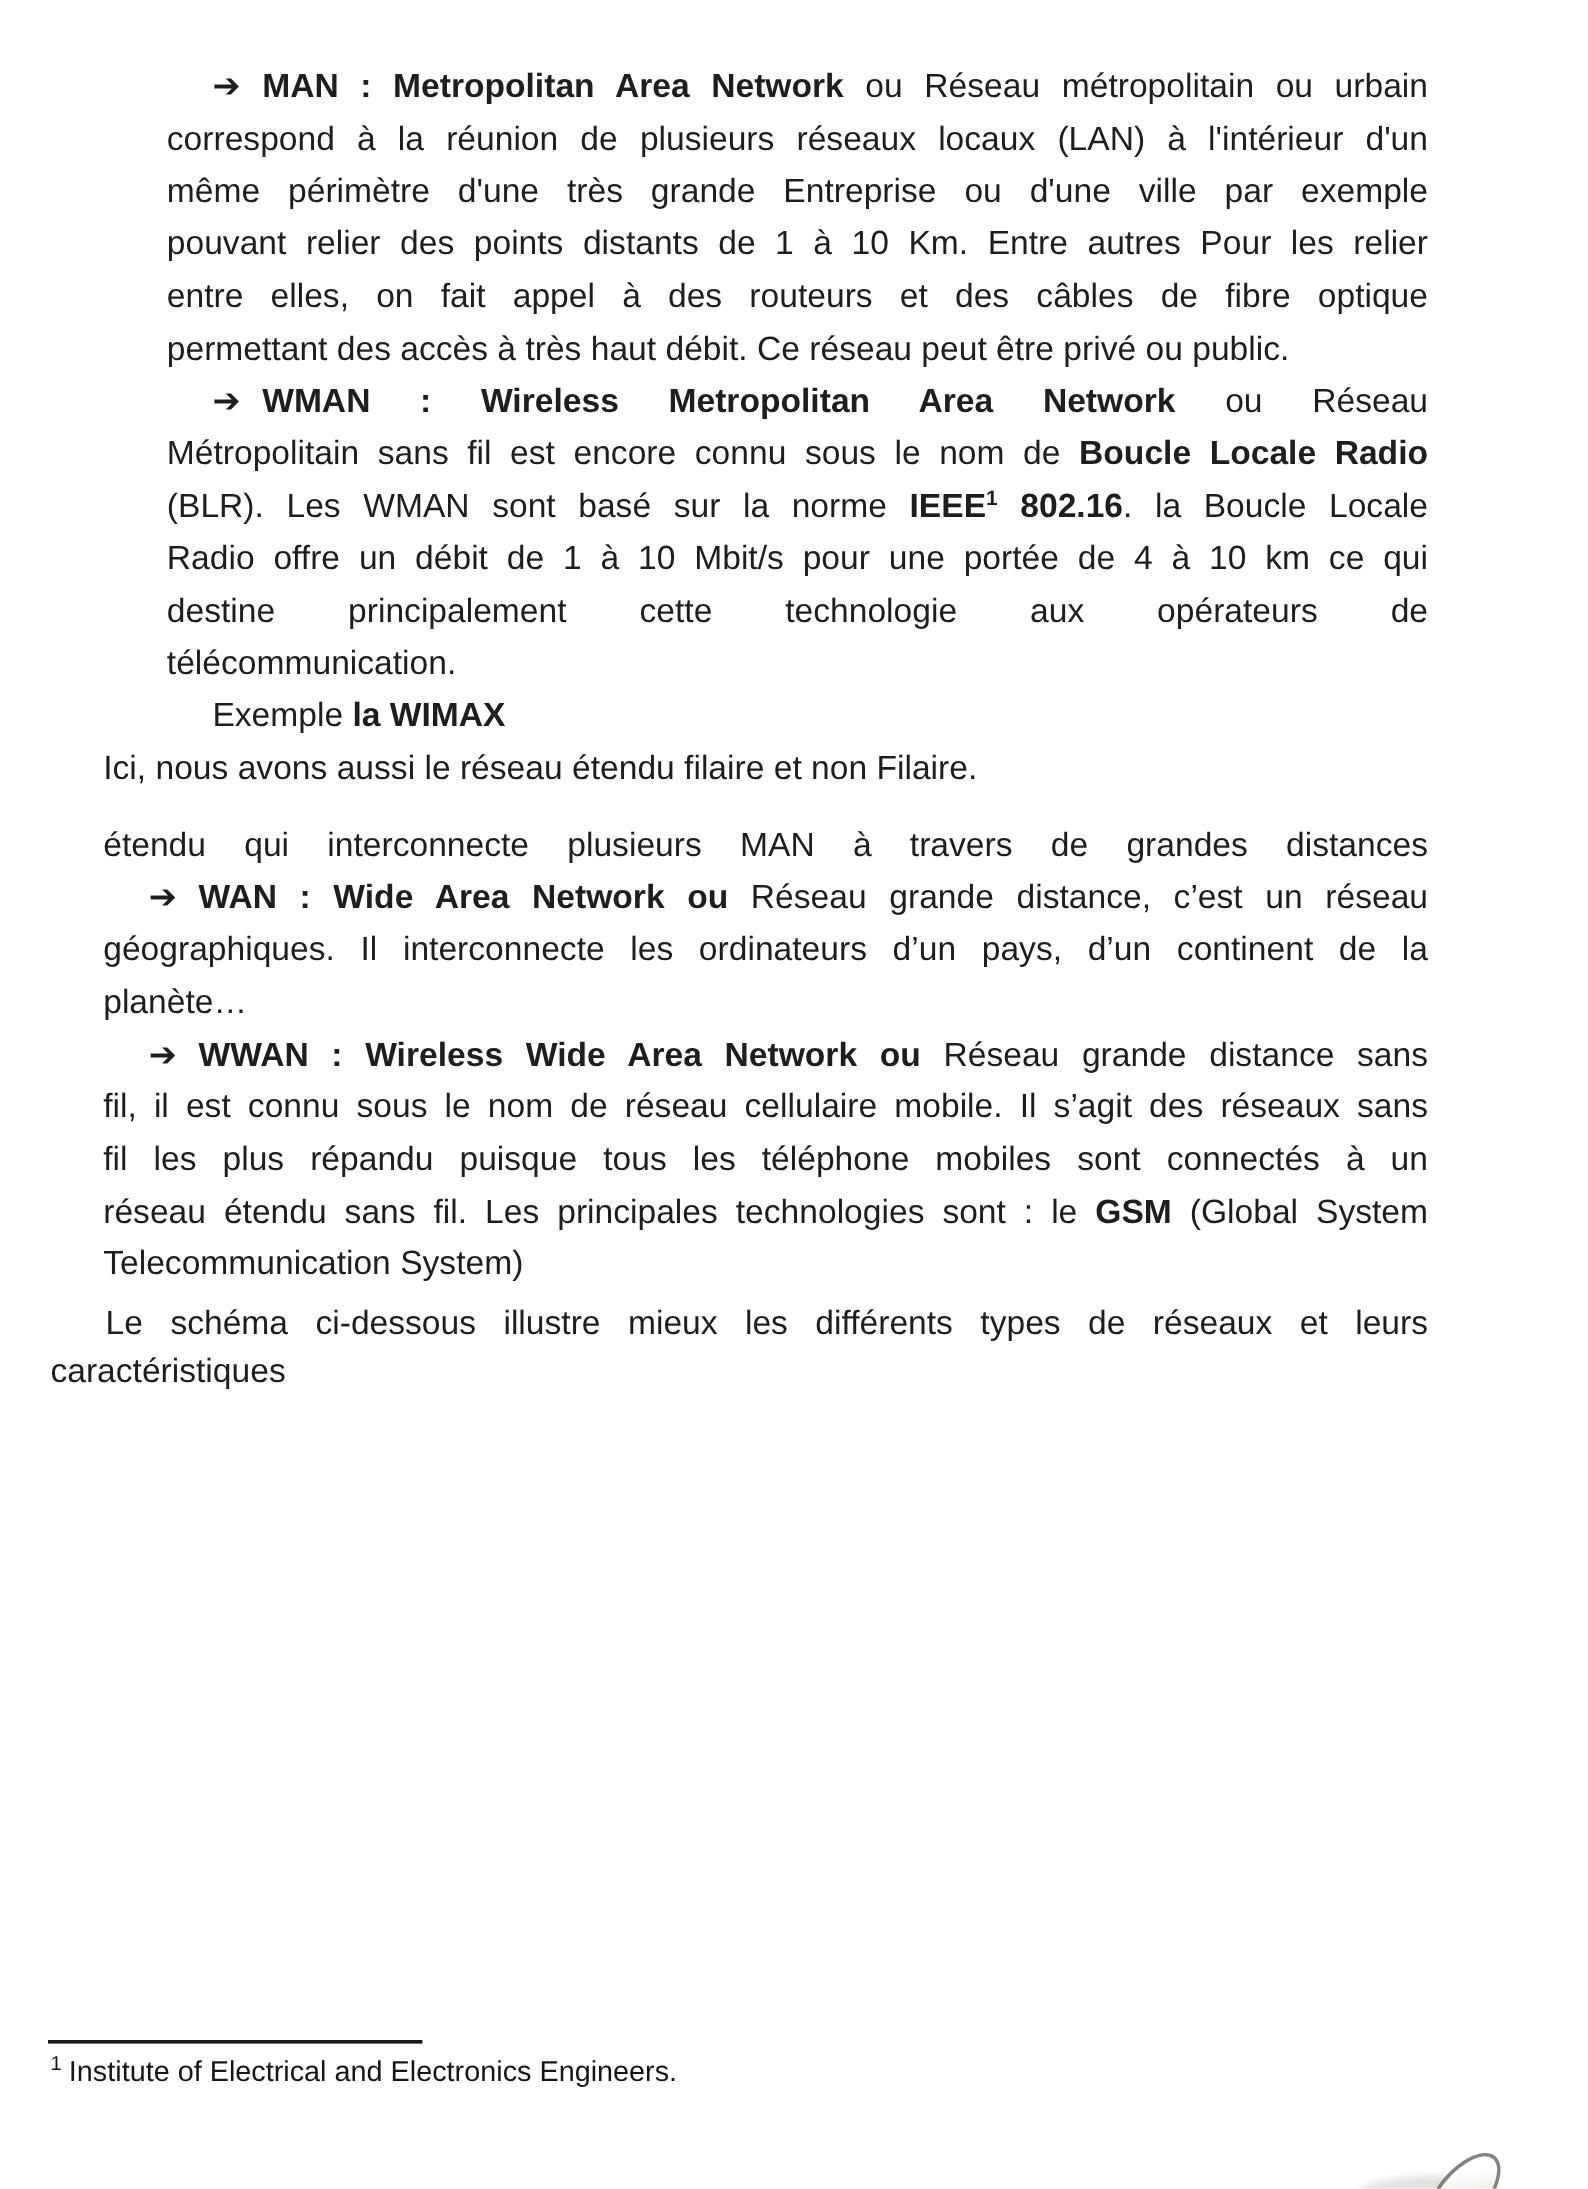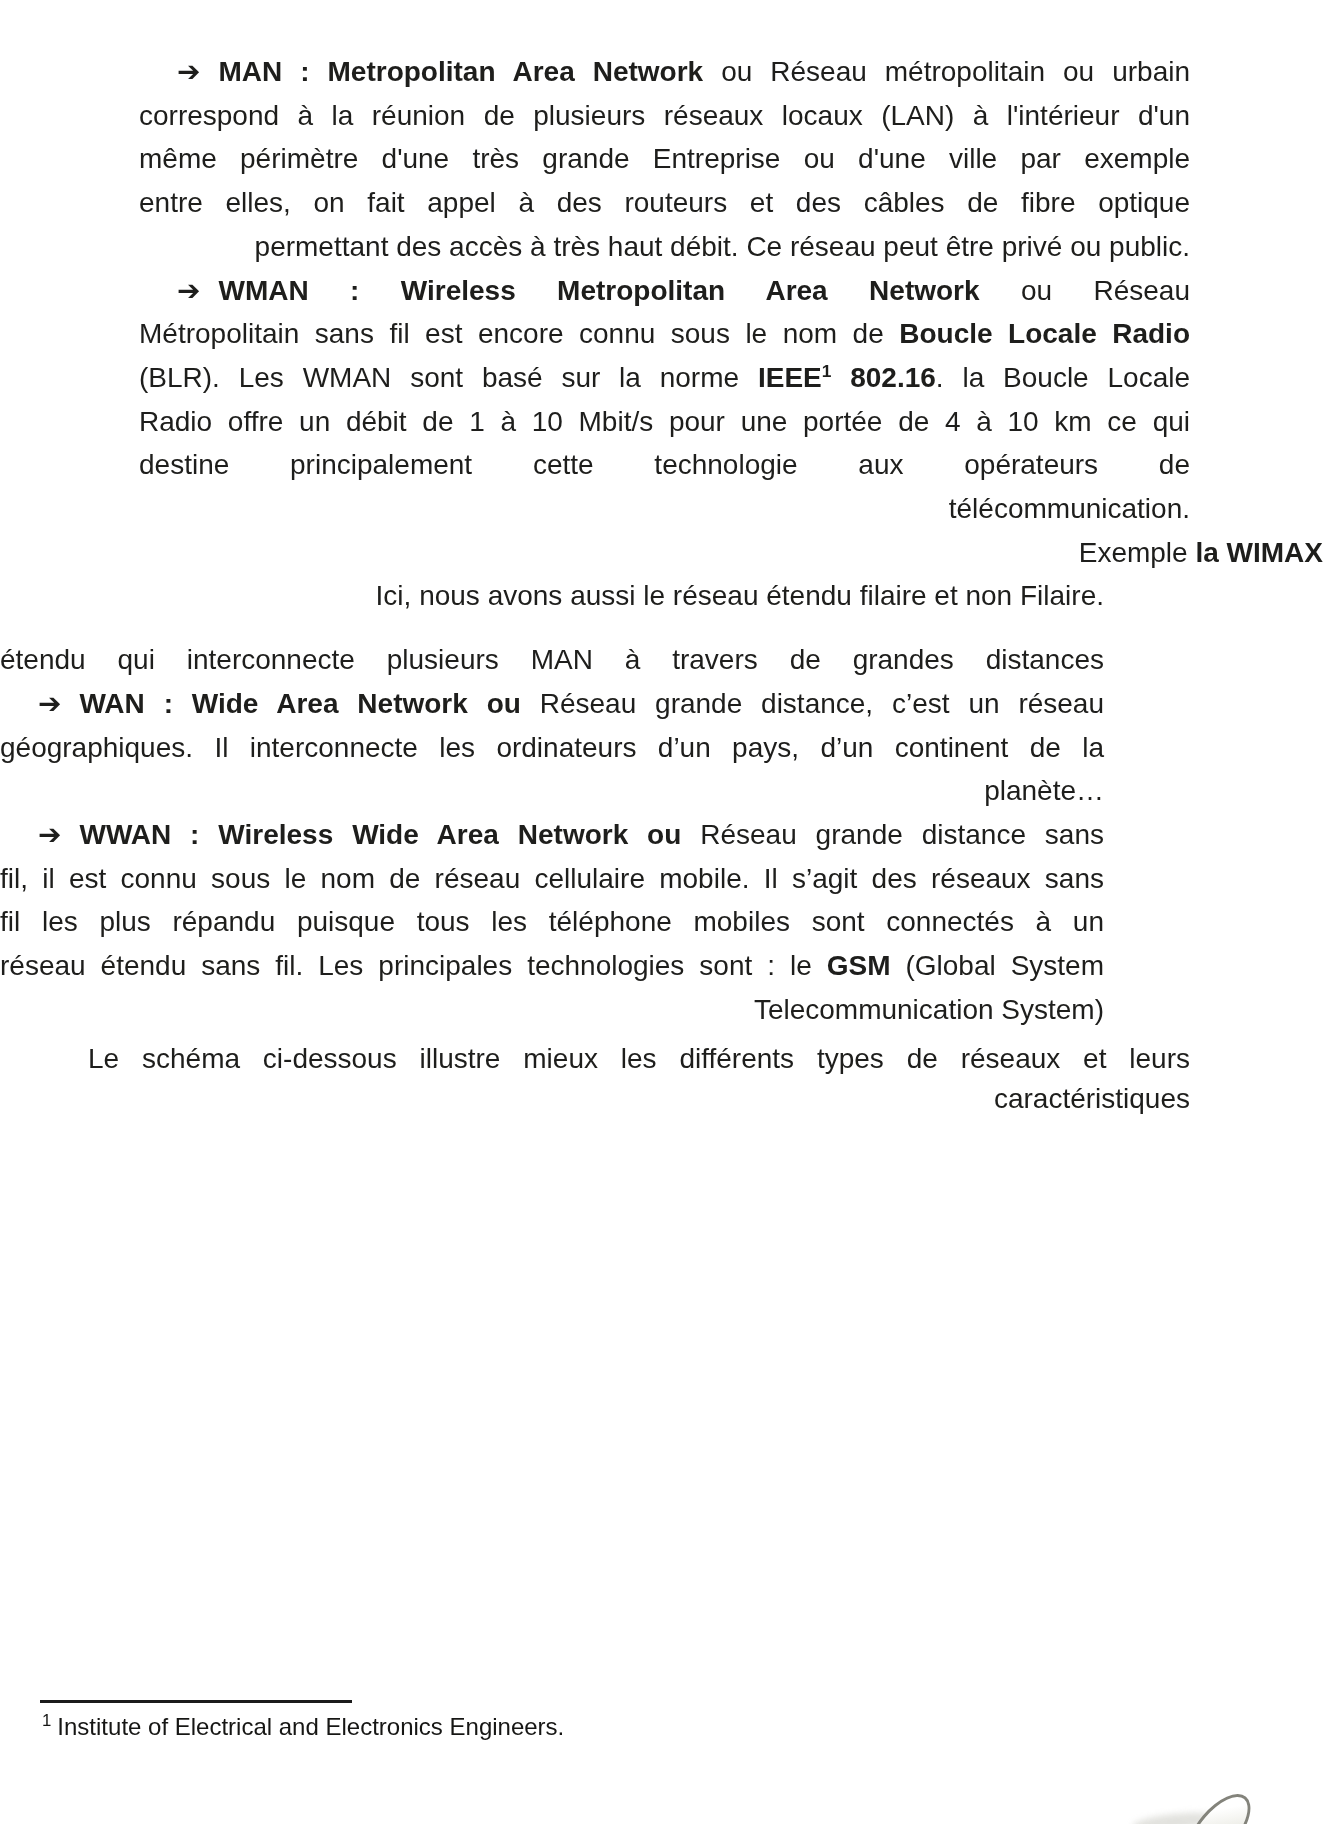--- a/index.html
+++ b/index.html
@@ -9,27 +9,27 @@
     background:#ffffff;
     overflow:hidden;
     font-family:"Liberation Sans",sans-serif;
     color:#1e1e1c;
   }
   .doc-body{
     position:absolute;
     top:50px;left:0;right:0;
   }
   .para{font-size:28px;}
-  .line{line-height:43.7px;white-space:normal;text-align:right;}
+  .line{line-height:43.7px;white-space:normal;}
   .just{text-align:justify;text-align-last:justify;}
   .b{font-weight:700;}
   sup{font-size:0.62em;line-height:0;vertical-align:super;font-weight:inherit;}
   
   .indent-lg{margin-left:139px;width:1051px;}
-  .indent-sm{width:1104px;}
+  .indent-sm{margin-left:86px;width:1104px;}
   .indent-schema{margin-left:42px;width:1148px;margin-top:8px;}
   .indent-schema .line{line-height:39.5px;}
   .schema-first{padding-left:46px;}
   .arrowline{padding-left:38px;}
   .arrow{
     font-family:"DejaVu Sans",sans-serif;
     font-weight:700;
     margin-right:18px;
   }
   .exemple-line{margin-left:177px;}
@@ -66,20 +66,21 @@
 </style>
 </head>
 <body>
 
 <div class="page">
   <div class="doc-body">
       <div class="para indent-lg">
         <div class="line just arrowline"><span class="arrow">➔</span><span class="b">MAN : Metropolitan Area Network </span><span>ou Réseau métropolitain ou urbain</span></div>
         <div class="line just"><span>correspond à la réunion de plusieurs réseaux locaux (LAN) à l'intérieur d'un</span></div>
         <div class="line just"><span>même périmètre d'une très grande Entreprise ou d'une ville par exemple</span></div>
+        <div class="line just"><span>pouvant relier des points distants de 1 à 10 Km. Entre autres Pour les relier</span></div>
         <div class="line just"><span>entre elles, on fait appel à des routeurs et des câbles de fibre optique</span></div>
         <div class="line"><span>permettant des accès à très haut débit. Ce réseau peut être privé ou public.</span></div>
       </div>
       <div class="para indent-lg">
         <div class="line just arrowline"><span class="arrow">➔</span><span class="b">WMAN : Wireless Metropolitan Area Network </span><span>ou Réseau</span></div>
         <div class="line just"><span>Métropolitain sans fil est encore connu sous le nom de </span><span class="b">Boucle Locale Radio</span></div>
         <div class="line just"><span>(BLR). Les WMAN sont basé sur la norme </span><span class="b">IEEE</span><sup class="b">1</sup><span> </span><span class="b">802.16</span><span>. la Boucle Locale</span></div>
         <div class="line just"><span>Radio offre un débit de 1 à 10 Mbit/s pour une portée de 4 à 10 km ce qui</span></div>
         <div class="line just"><span>destine principalement cette technologie aux opérateurs de</span></div>
         <div class="line"><span>télécommunication.</span></div>

